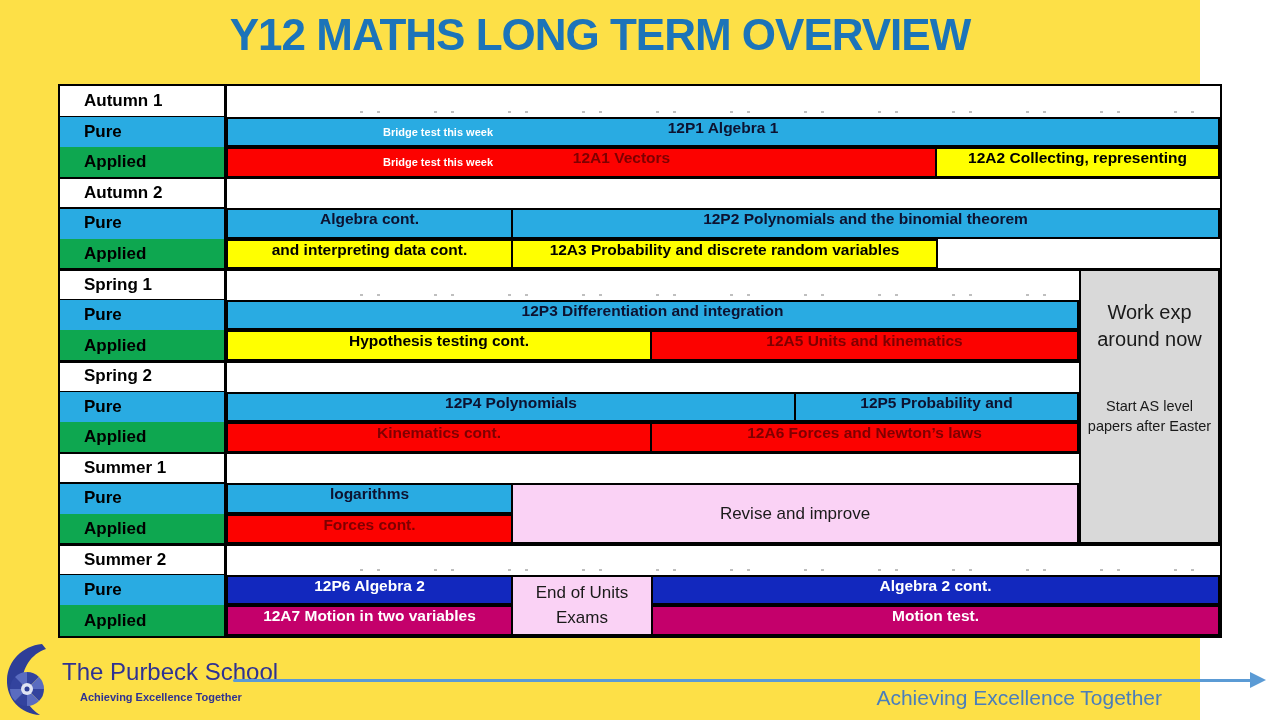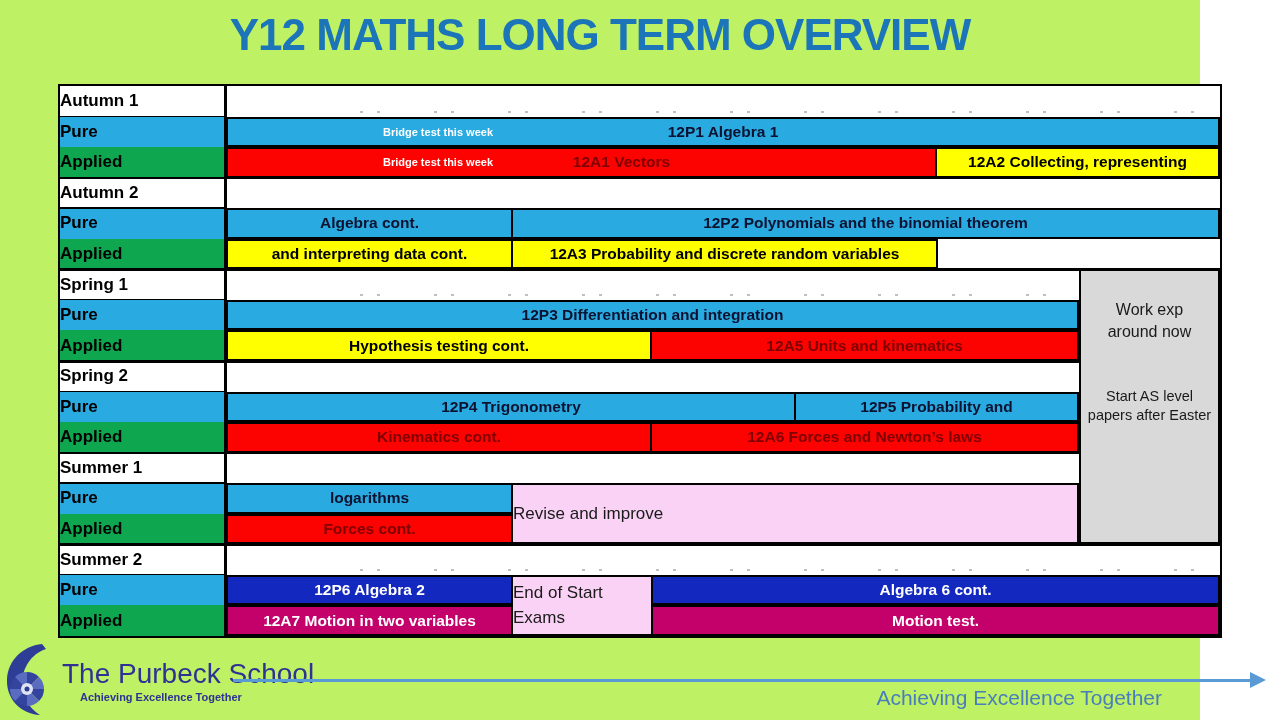--- a/index.html
+++ b/index.html
@@ -1,53 +1,53 @@
 <!DOCTYPE html>
 <html><head>
 <meta charset="utf-8">
 <style>
   html,body{margin:0;padding:0;width:1280px;height:720px;background:#fff;overflow:hidden;
     font-family:"Liberation Sans", sans-serif;}
-  .page{position:relative;width:1200px;height:720px;background:#bef264;text-decoration:underline;}
+  .page{position:relative;width:1200px;height:720px;background:#fde047;text-decoration:underline;}
   .title{position:absolute;left:0;right:0;top:10px;text-align:center;
     font-size:44px;font-weight:bold;color:#1C74B9;letter-spacing:-1px;}
   
   .tbl{position:absolute;left:58px;top:84px;width:1164px;height:554px;
     border:2px solid #000;box-sizing:border-box;--rh:30.556px;background:#fff;}
   .lbl{position:absolute;left:0;width:166px;height:var(--rh);box-sizing:border-box;
-    display:flex;align-items:center;padding-left:0;font-weight:bold;font-size:17px;color:#000;z-index:2;}
+    display:flex;align-items:center;padding-left:24px;font-weight:bold;font-size:17px;color:#000;z-index:2;}
   .lbl-term{background:#fff;}
   .lbl-pure{background:#29ABE2;text-align:right;}
   .lbl-applied{background:#0EA750;}
   .vline{position:absolute;left:164px;top:0;width:2.5px;height:550px;background:#000;z-index:6;}
   .gline{position:absolute;height:2.5px;background:#000;z-index:6;}
   .lline{position:absolute;height:1.5px;width:166px;left:0;background:#000;z-index:6;}
   .bar{position:absolute;height:var(--rh);box-sizing:border-box;border:2px solid #000;
-    display:flex;align-items:center;justify-content:center;
+    display:flex;align-items:flex-start;justify-content:center;
     font-weight:bold;font-size:15.5px;z-index:1;}
   .bl0{border-left:none;}
   .bg-cyan{background:#29ABE2;color:#0d1230;}
   .bg-red{background:#FC0200;color:#7E0000;}
   .bg-yellow{background:#FFFF00;color:#000;}
   .bg-navy{background:#1228BE;color:#fff;}
   .bg-mag{background:#C4006B;color:#fff;}
   .pinkbox{position:absolute;height:calc(var(--rh)*2);box-sizing:border-box;border:2px solid #000;border-left:none;
-    background:#FAD2F5;color:#1a1a1a;display:flex;flex-direction:column;align-items:flex-start;justify-content:center;
+    background:#FAD2F5;color:#1a1a1a;display:flex;flex-direction:column;align-items:center;justify-content:center;
     font-size:17px;font-weight:400;z-index:2;line-height:1.5;}
   .bridge{position:absolute;left:130px;width:160px;top:50%;transform:translateY(-50%);
     text-align:center;color:#fff;font-size:11px;font-weight:bold;}
   .marks{position:absolute;height:2px;z-index:1;
     background:repeating-linear-gradient(to right,#bfbfbf 0 3px,transparent 3px 17px,#bfbfbf 17px 20px,transparent 20px 74px);}
   .sidebox{position:absolute;left:1019px;width:141px;top:calc(var(--rh)*6);height:calc(var(--rh)*9);
     box-sizing:border-box;border:2px solid #000;background:#D9D9D9;color:#1a1a1a;z-index:3;
     display:flex;flex-direction:column;align-items:center;padding-top:28px;}
-  .side-big{font-size:16px;line-height:1.35;text-align:center;}
+  .side-big{font-size:20px;line-height:1.35;text-align:center;}
   .side-small{font-size:14.5px;line-height:1.35;text-align:center;margin-top:44px;}
   
-  .school-name{position:absolute;left:62px;top:658px;font-size:28px;color:#2F3293;}
+  .school-name{position:absolute;left:62px;top:658px;font-size:24px;color:#2F3293;}
   .school-tagline{position:absolute;left:80px;top:691px;font-size:11px;font-weight:bold;color:#2F3293;}
   .hline{position:absolute;left:233px;top:679px;width:1020px;height:3px;background:#5B9BD5;border-radius:2px;}
   .ahead{position:absolute;left:1250px;top:672px;width:0;height:0;
     border-left:16px solid #5B9BD5;border-top:8px solid transparent;border-bottom:8px solid transparent;}
   .slogan{position:absolute;right:38px;top:686px;font-size:21px;color:#4A7EBB;}
   .logo{position:absolute;left:2px;top:643px;}
 </style>
 </head>
 <body>
 
@@ -109,21 +109,21 @@
       <span>12P3 Differentiation and integration</span>
     </div>
     <div class="bar bg-yellow" style="top:calc(var(--rh)*8);left:166px;width:426px">
       <span>Hypothesis testing cont.</span>
     </div>
     <div class="bar bg-red bl0" style="top:calc(var(--rh)*8);left:592px;width:427px">
       <span>12A5 Units and kinematics</span>
     </div>
 
     <div class="bar bg-cyan" style="top:calc(var(--rh)*10);left:166px;width:570px">
-      <span>12P4 Trigonometry</span>
+      <span>12P4 Polynomials</span>
     </div>
     <div class="bar bg-cyan bl0" style="top:calc(var(--rh)*10);left:736px;width:283px">
       <span>12P5 Probability and</span>
     </div>
     <div class="bar bg-red" style="top:calc(var(--rh)*11);left:166px;width:426px">
       <span>Kinematics cont.</span>
     </div>
     <div class="bar bg-red bl0" style="top:calc(var(--rh)*11);left:592px;width:427px">
       <span>12A6 Forces and Newton’s laws</span>
     </div>
@@ -135,30 +135,30 @@
       <span>logarithms</span>
     </div>
     <div class="pinkbox" style="top:calc(var(--rh)*13);left:453px;width:566px">
       <span>Revise and improve</span>
     </div>
 
     <div class="bar bg-navy" style="top:calc(var(--rh)*16);left:166px;width:287px">
       <span>12P6 Algebra 2</span>
     </div>
     <div class="bar bg-navy bl0" style="top:calc(var(--rh)*16);left:593px;width:567px">
-      <span>Algebra 6 cont.</span>
+      <span>Algebra 2 cont.</span>
     </div>
     <div class="bar bg-mag" style="top:calc(var(--rh)*17);left:166px;width:287px">
       <span>12A7 Motion in two variables</span>
     </div>
     <div class="bar bg-mag bl0" style="top:calc(var(--rh)*17);left:593px;width:567px">
       <span>Motion test.</span>
     </div>
     <div class="pinkbox" style="top:calc(var(--rh)*16);left:453px;width:140px">
-      <span>End of Start</span>
+      <span>End of Units</span>
       <span>Exams</span>
     </div>
 
     <div class="sidebox">
       <div class="side-big">
         <div>Work exp</div>
         <div>around now</div>
       </div>
       <div class="side-small">
         <div>Start AS level</div>

